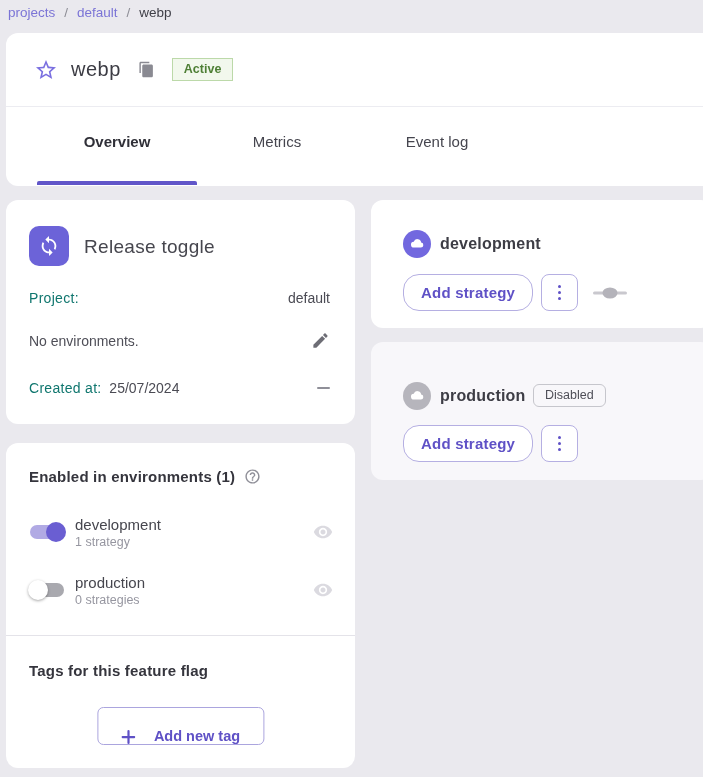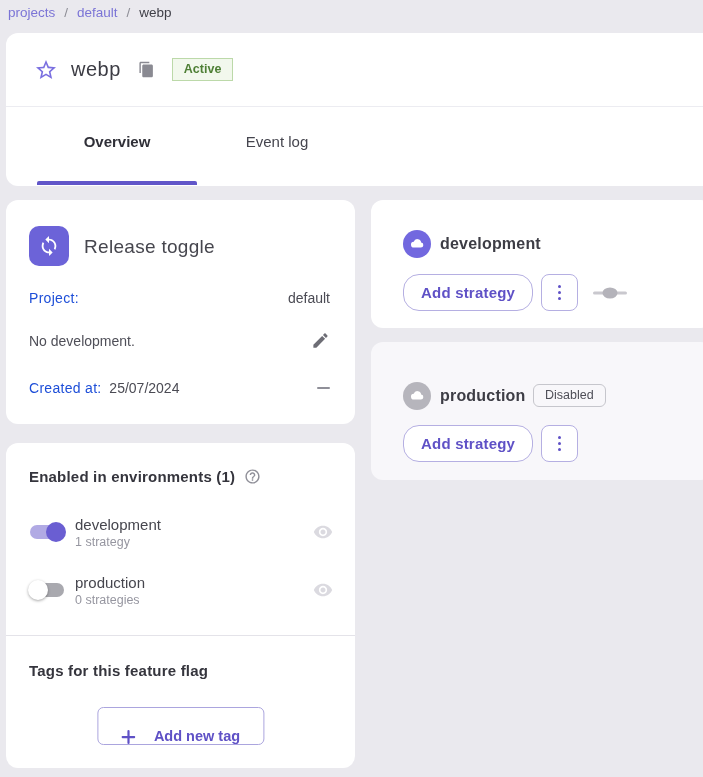--- a/index.html
+++ b/index.html
@@ -32,21 +32,21 @@
   .card-c { left:371px; top:200px; width:342px; height:128px; }
   .card-d { left:371px; top:342px; width:342px; height:138px; background:#f8f7fa; }
 
   
   .flag-type-icon { position:absolute; left:23px; top:26px; width:40px; height:40px; border-radius:10px; background:#6c63d8; display:flex; align-items:center; justify-content:center; }
   .flag-type-title { position:absolute; left:78px; top:36px; font-size:19px; color:#46464e; letter-spacing:.3px; }
   .info-row { position:absolute; left:23px; right:25px; display:flex; justify-content:space-between; align-items:center; font-size:14px; }
   .row-project { top:90px; }
   .row-desc { top:131px; }
   .row-created { top:180px; }
-  .lbl { color:#1d4ed8; letter-spacing:.3px; }
+  .lbl { color:#0f766e; letter-spacing:.3px; }
   .val { color:#4b4b54; }
   .desc-text { color:#4f4f58; }
   .icon-btn { cursor:pointer; display:flex; align-items:center; justify-content:center; }
 
   
   .section-heading { font-size:15px; font-weight:700; color:#35353d; letter-spacing:.2px; display:flex; align-items:center; gap:9px; }
   .env-row { position:absolute; left:0; right:0; height:48px; display:flex; align-items:center; }
   .env-row-1 { top:65px; }
   .env-row-2 { top:123px; }
   .toggle { position:relative; width:38px; height:24px; margin-left:22px; cursor:pointer; flex:none; }
@@ -103,40 +103,41 @@
       <h1 class="flag-title">webp</h1>
       <span class="copy-btn">
         <svg width="17" height="19" viewBox="0 0 24 24">
             <path fill="#8a8a92" d="M16 1H4c-1.1 0-2 .9-2 2v14h2V3h12V1zm3 4H8c-1.1 0-2 .9-2 2v14c0 1.1.9 2 2 2h11c1.1 0 2-.9 2-2V7c0-1.1-.9-2-2-2z"></path>
           </svg>
       </span>
       <span class="chip-active">Active</span>
     </div>
     <div class="tabs">
       <div class="tab active">Overview</div>
+      <div class="tab">Metrics</div>
       <div class="tab">Event log</div>
       <div class="tab-underline"></div>
     </div>
   </header>
 
   <section class="card card-a">
     <div class="flag-type-icon">
       <svg width="22" height="22" viewBox="0 0 24 24">
           <path fill="#fff" d="M12 4V1L8 5l4 4V6c3.31 0 6 2.69 6 6 0 1.01-.25 1.97-.7 2.8l1.46 1.46C19.54 15.03 20 13.57 20 12c0-4.42-3.58-8-8-8zm0 14c-3.31 0-6-2.69-6-6 0-1.01.25-1.97.7-2.8L5.24 7.74C4.46 8.97 4 10.43 4 12c0 4.42 3.58 8 8 8v3l4-4-4-4v3z"></path>
         </svg>
     </div>
     <div class="flag-type-title">Release toggle</div>
 
     <div class="info-row row-project">
       <span class="lbl">Project:</span>
       <span class="val">default</span>
     </div>
 
     <div class="info-row row-desc">
-      <span class="desc-text">No development.</span>
+      <span class="desc-text">No environments.</span>
       <span class="icon-btn">
         <svg width="19" height="19" viewBox="0 0 24 24">
             <path fill="#6d6d75" d="M3 17.25V21h3.75L17.81 9.94l-3.75-3.75L3 17.25zM20.71 7.04c.39-.39.39-1.02 0-1.41l-2.34-2.34c-.39-.39-1.02-.39-1.41 0l-1.83 1.83 3.75 3.75 1.83-1.83z"></path>
           </svg>
       </span>
     </div>
 
     <div class="info-row row-created">
       <span><span class="lbl">Created at:</span>&nbsp;
       <span class="val">25/07/2024</span></span>

